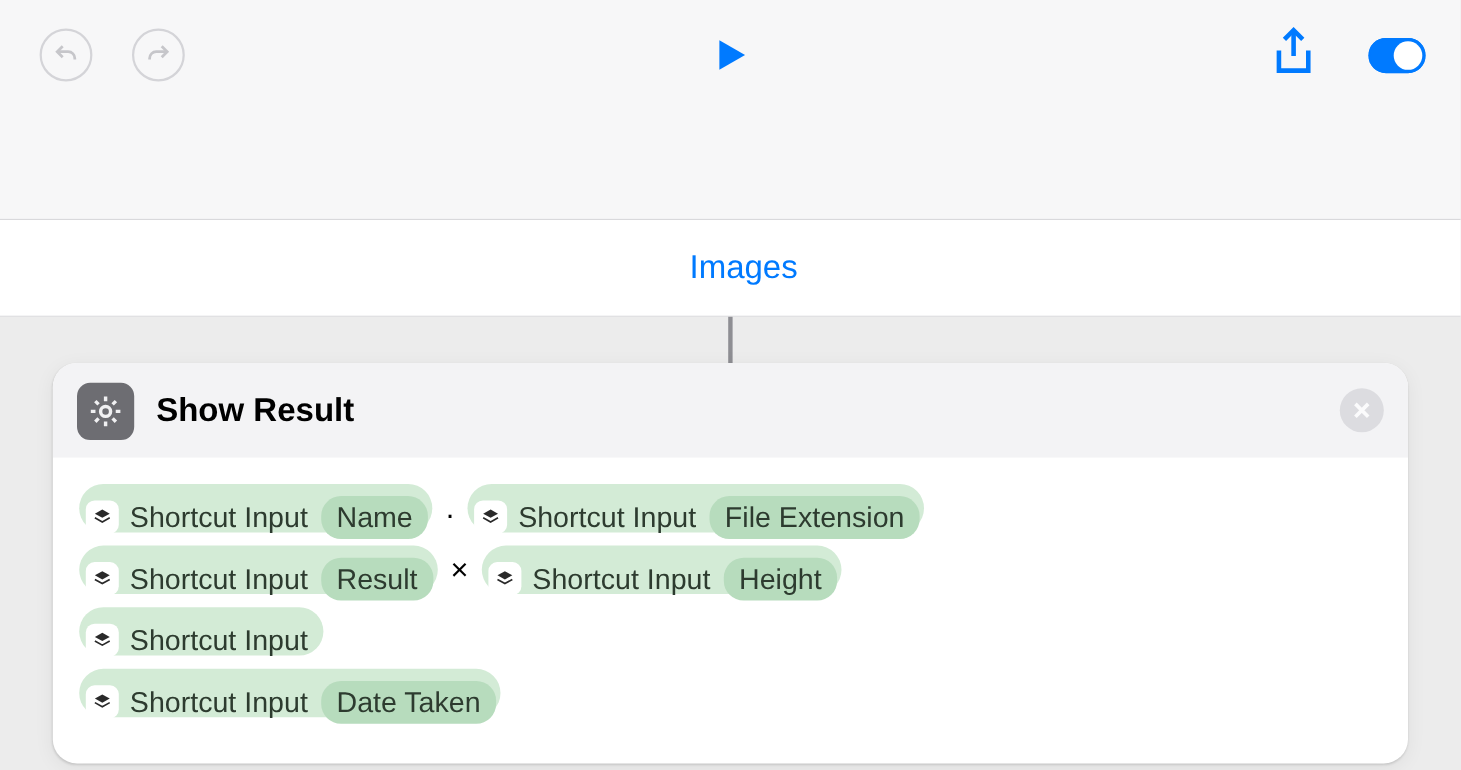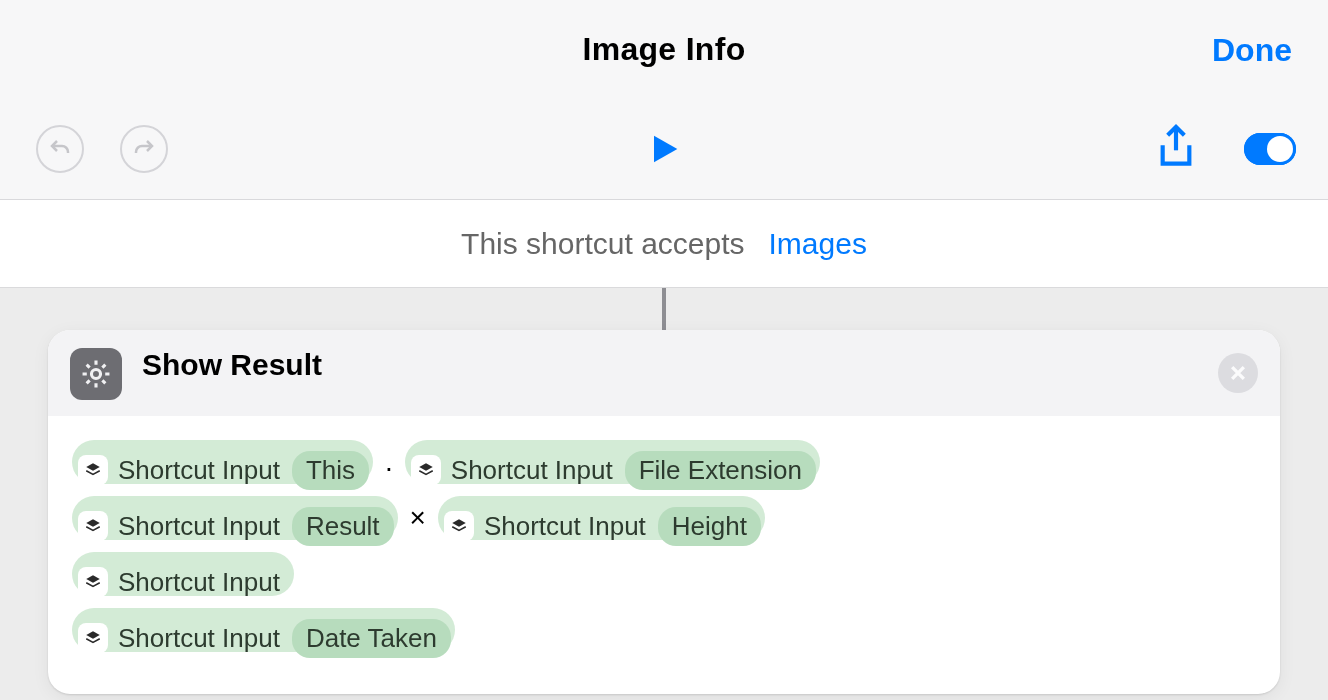--- a/index.html
+++ b/index.html
@@ -78,21 +78,21 @@
   }
   .canvas { padding:0 0 40px 0; }
   
   .action-card {
     margin: 0 48px;
     background:#fff; border-radius:22px;
     box-shadow: 0 1px 2px rgba(0,0,0,.12), 0 4px 18px rgba(0,0,0,.06);
     overflow:hidden;
   }
   .action-header {
-    display:flex; gap:20px;
+    display:flex; align-items:center; gap:20px;
     padding:18px 22px 16px 22px;
     background:#f3f3f5;
     position:relative;
   }
   .action-icon {
     width:52px; height:52px; border-radius:12px;
     background:#6d6d72;
     display:flex; align-items:center; justify-content:center;
   }
   .action-icon svg { width:34px; height:34px; fill:none; stroke:#f0f0f2; stroke-width:2.2; }
@@ -129,24 +129,20 @@
   .token .prop {
     background:#b7dcbd; border-radius:18px; padding:4px 14px;
     font-size:26px; color:#2d3b2f; margin-left:2px;
   }
   .sep { color:#000; font-size:28px; padding:0 2px; }
 </style>
 </head>
 <body>
 
 <div class="header">
-  <div class="header-top">
-    <div class="title">Image Info</div>
-    <div class="done-link">Done</div>
-  </div>
   <div class="header-bottom">
     <div class="undo-redo">
       <div class="circle-btn">
         <svg viewBox="0 0 24 24">
             <path d="M9 14l-5-5 5-5"></path>
             <path d="M4 9h10a6 6 0 0 1 6 6v1"></path>
           </svg>
       </div>
       <div class="circle-btn">
         <svg viewBox="0 0 24 24">
@@ -169,21 +165,20 @@
         </svg>
       </div>
       <div class="toggle">
         <div class="toggle-knob"></div>
       </div>
     </div>
   </div>
 </div>
 
 <div class="accepts-bar">
-  <span>This shortcut accepts</span>
   <span class="link">Images</span>
 </div>
 
 <div class="canvas">
   <div class="connector"></div>
 
   <div class="action-card">
     <div class="action-header">
       <div class="action-icon">
         <svg viewBox="0 0 24 24">
@@ -201,21 +196,21 @@
     <div class="action-body" id="action-body">
         <div class="token-row">
           <span class="token">
             <span class="layer-icon">
               <svg viewBox="0 0 24 24">
                 <path d="M12 3l9 5-9 5-9-5 9-5z"></path>
                 <path d="M3 13l9 5 9-5" fill="none" stroke="#2a2a2a" stroke-width="2"></path>
               </svg>
             </span>
             <span class="var-name">Shortcut Input</span>
-            <span class="prop">This</span>
+            <span class="prop">Name</span>
           </span>
           <span class="sep">.</span>
           <span class="token">
             <span class="layer-icon">
               <svg viewBox="0 0 24 24">
                 <path d="M12 3l9 5-9 5-9-5 9-5z"></path>
                 <path d="M3 13l9 5 9-5" fill="none" stroke="#2a2a2a" stroke-width="2"></path>
               </svg>
             </span>
             <span class="var-name">Shortcut Input</span>

